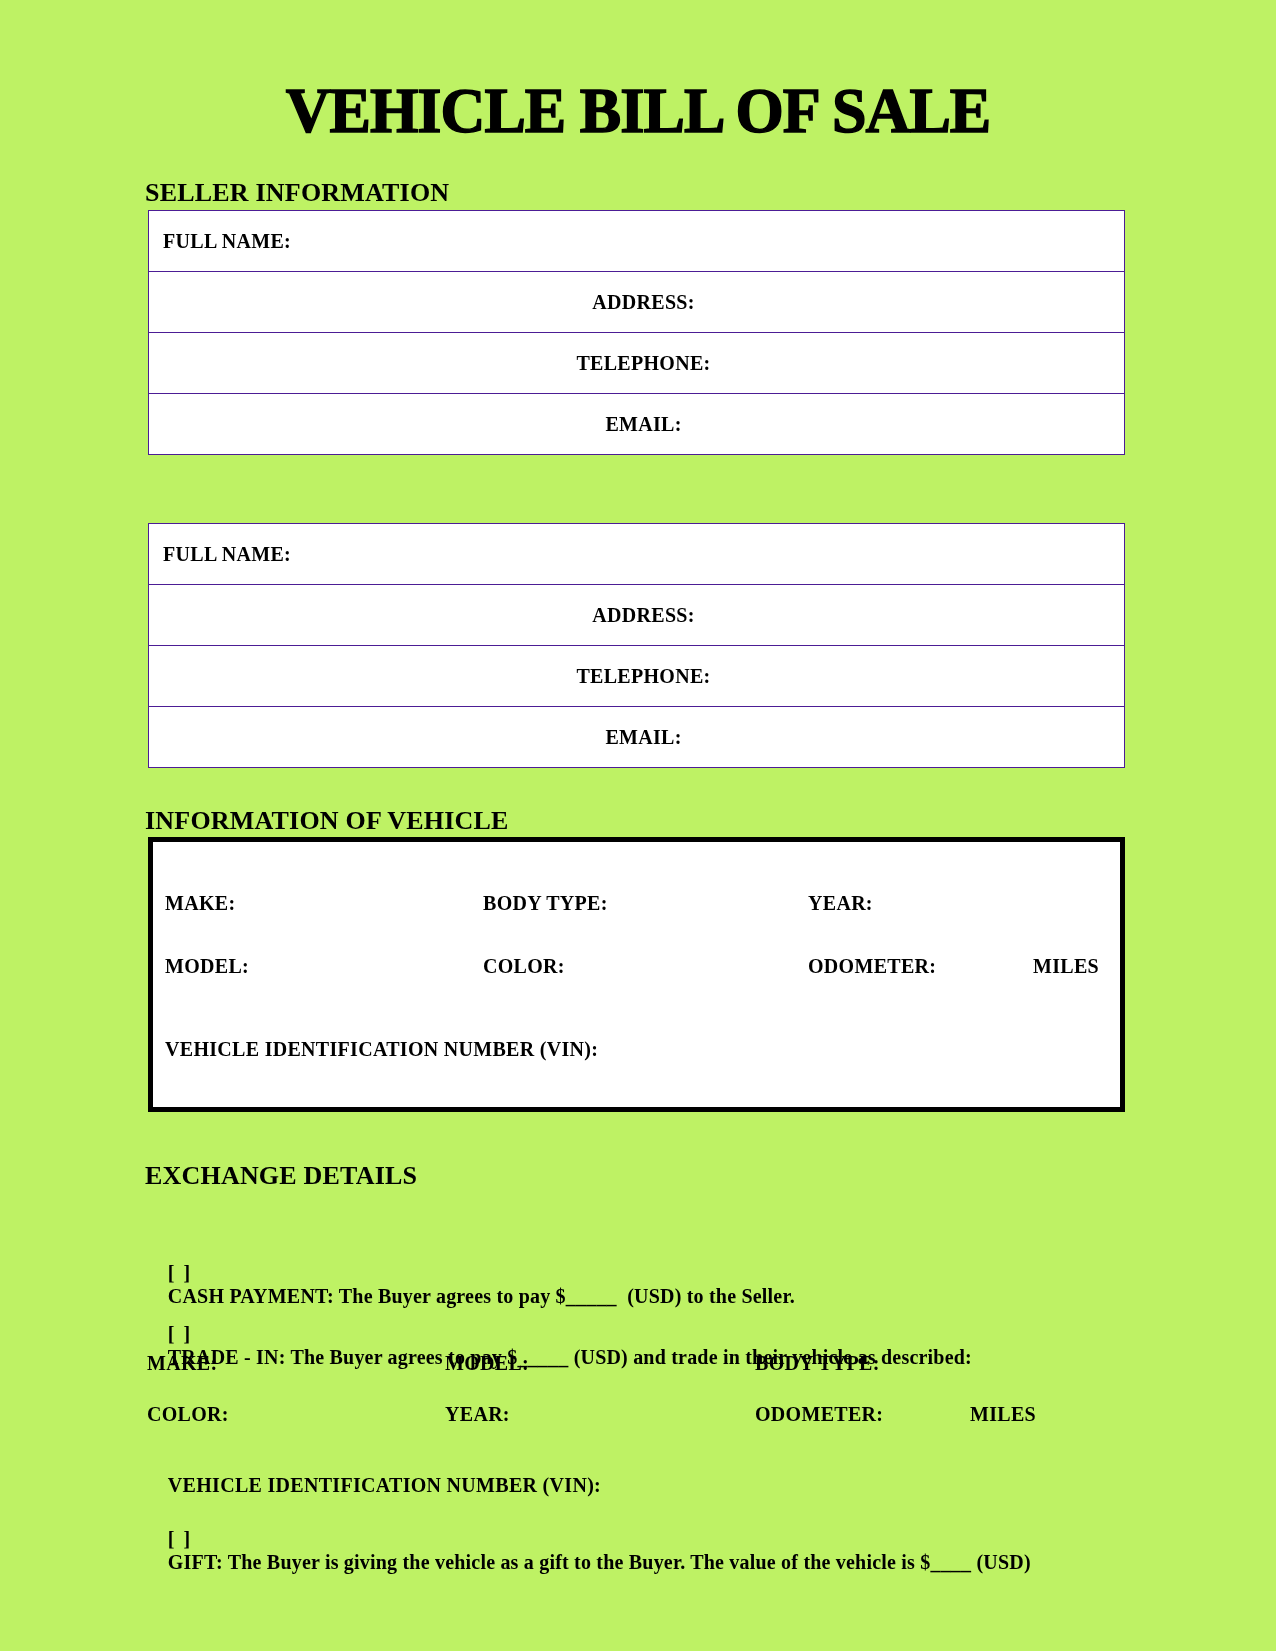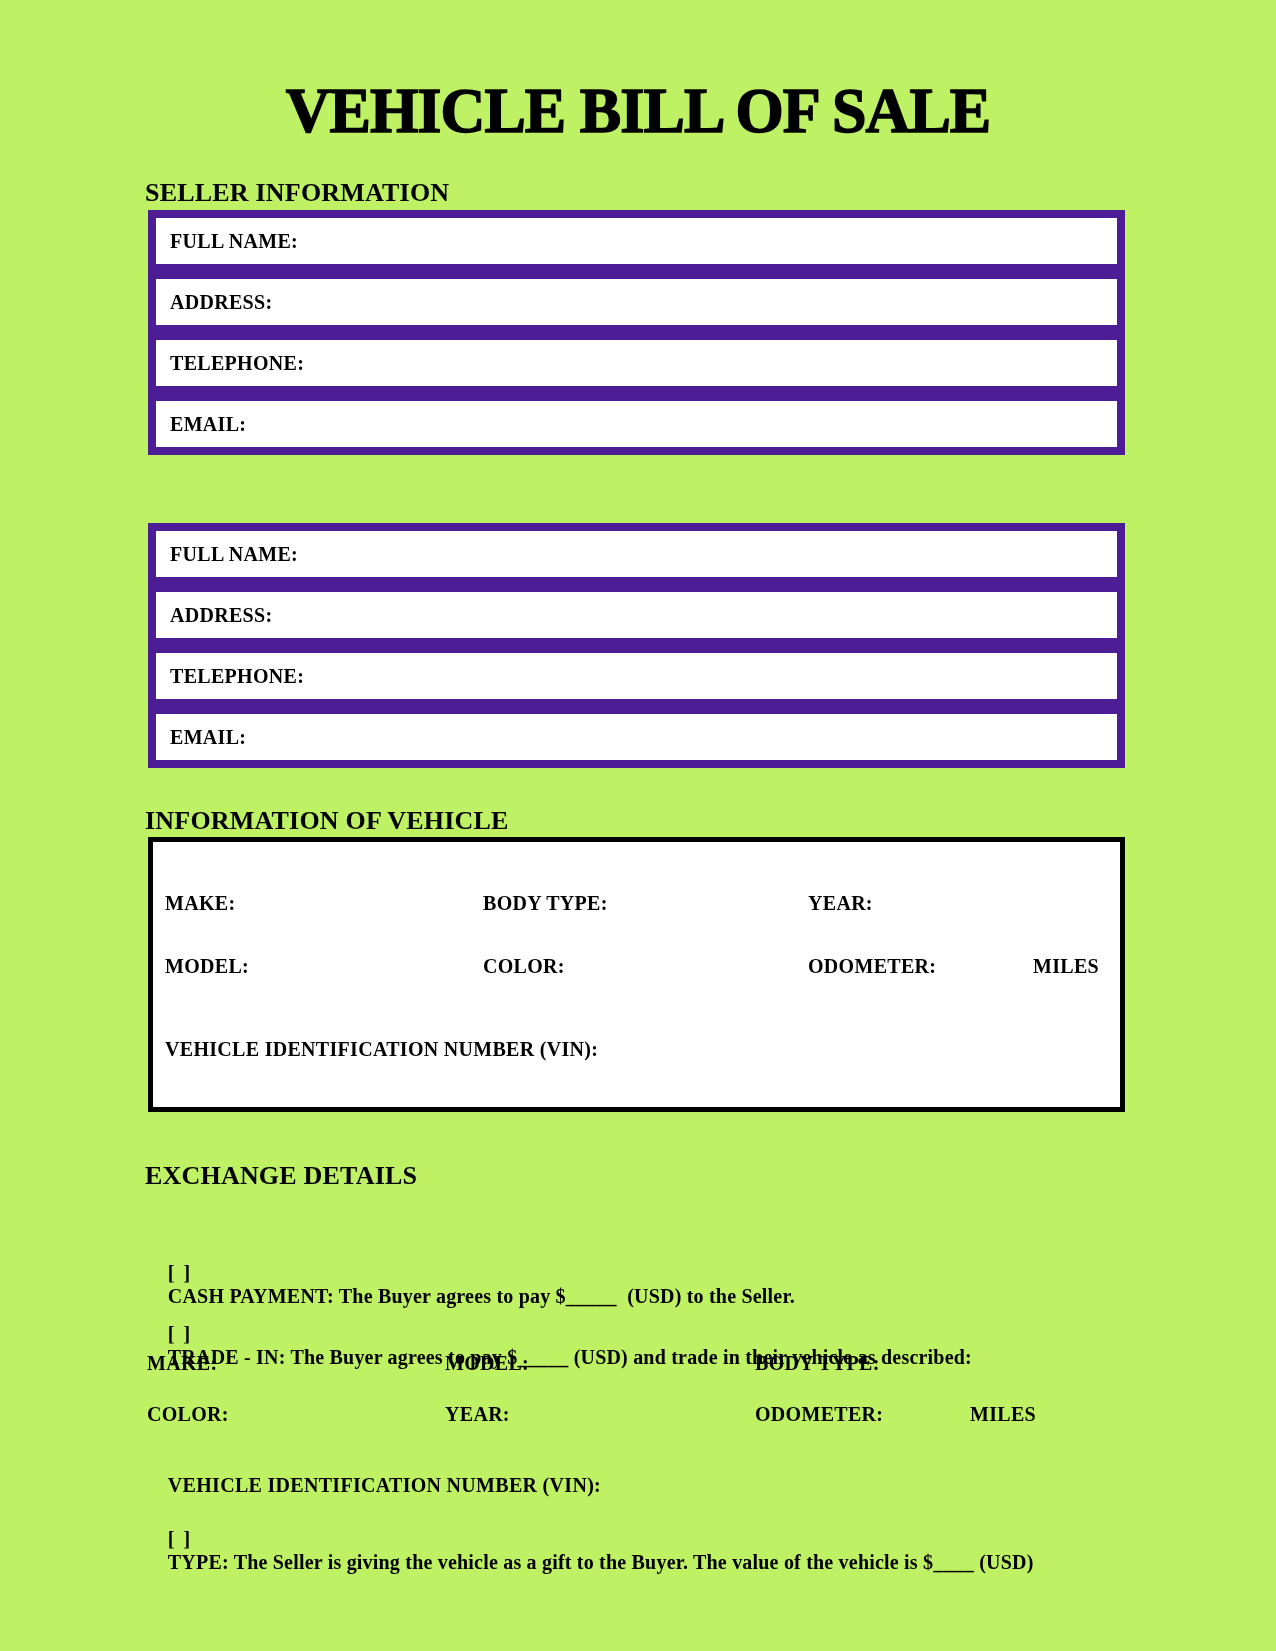--- a/index.html
+++ b/index.html
@@ -34,27 +34,27 @@
     white-space: nowrap;
     text-align: center;
   }
   .info-box {
     position: absolute;
     left: 148px;
     width: 977px;
   }
   .info-row {
     height: 62px;
-    border: 8px solid #4c1d95;
+    border: 1px solid #4c1d95;
     background: #fff;
     display: flex;
     align-items: center;
     padding-left: 14px;
   }
-  .info-row + .info-row { margin-top: -1px; }
+  .info-row + .info-row { margin-top: -1px; justify-content: center; }
   .label {
     font-size: 20px;
     font-weight: bold;
     letter-spacing: 0.3px;
     white-space: nowrap;
   }
   .desc-box {
     position: absolute;
     left: 148px;
     top: 837px;
@@ -178,16 +178,16 @@
     <span class="label col t3">ODOMETER:</span>
     <span class="label col t4">MILES</span>
   </div>
 
   <div class="x-line" style="top:1451px;">
     <span class="label">VEHICLE IDENTIFICATION NUMBER (VIN):</span>
   </div>
 
   <div class="x-line" style="top:1505px;">
     <span class="checkbox">[ ]</span>
-    <span>TYPE: The Seller is giving the vehicle as a gift to the Buyer. The value of the vehicle is $____ (USD)</span>
+    <span>GIFT: The Buyer is giving the vehicle as a gift to the Buyer. The value of the vehicle is $____ (USD)</span>
   </div>
 
 </div>
 
 </body></html>

